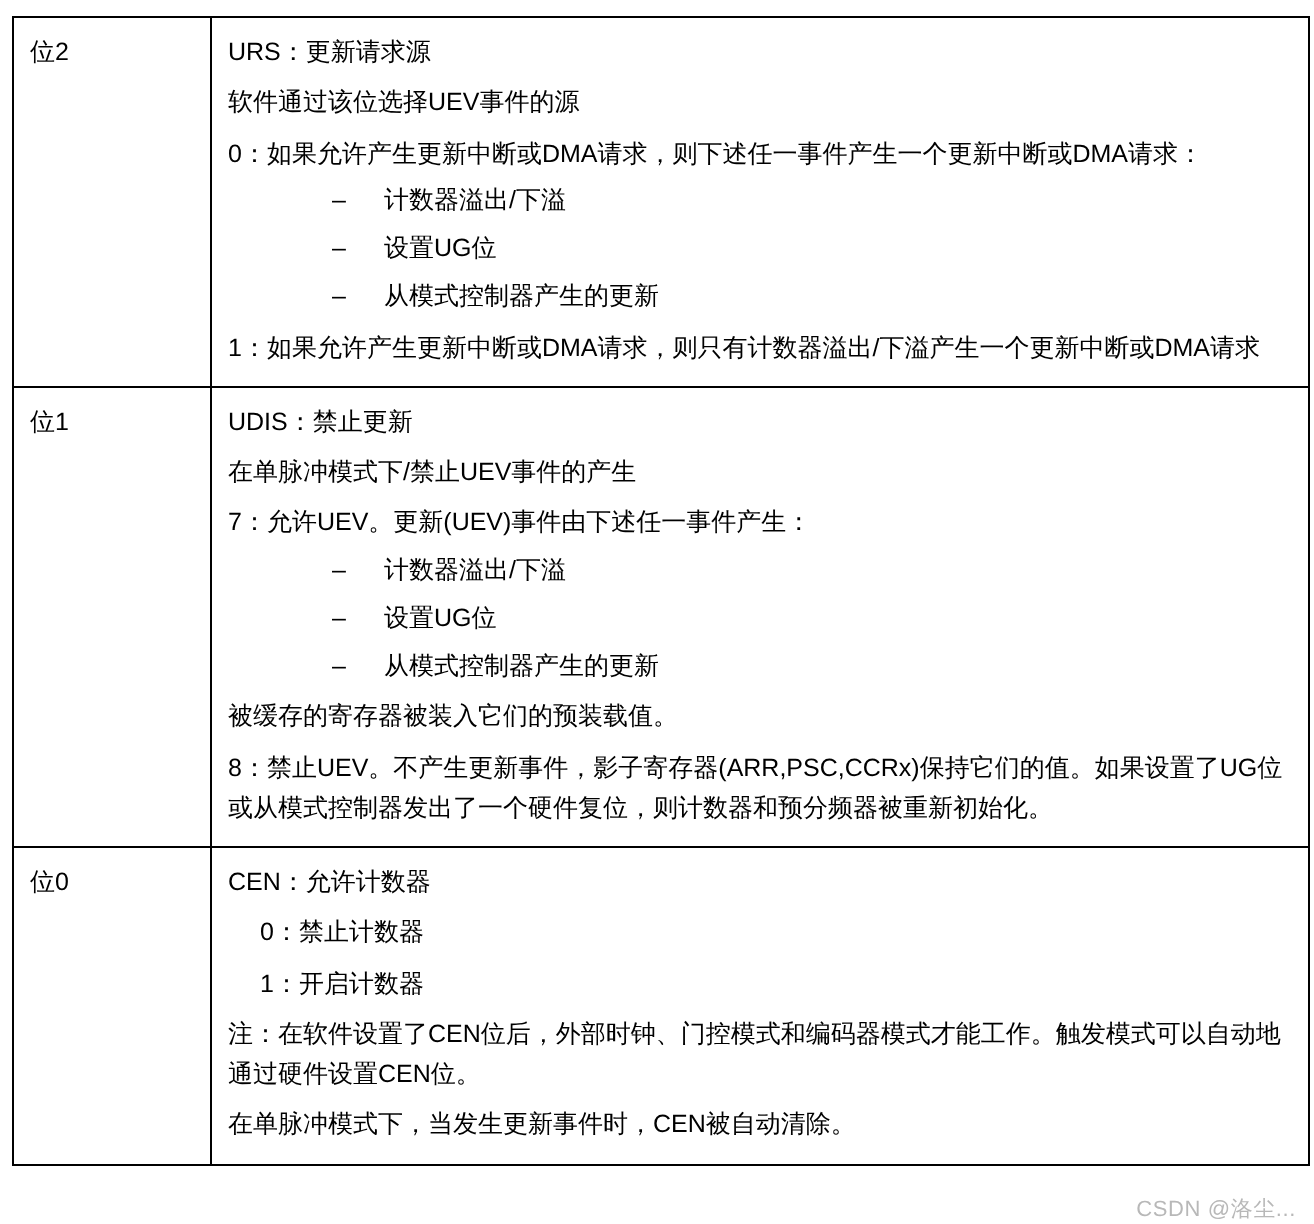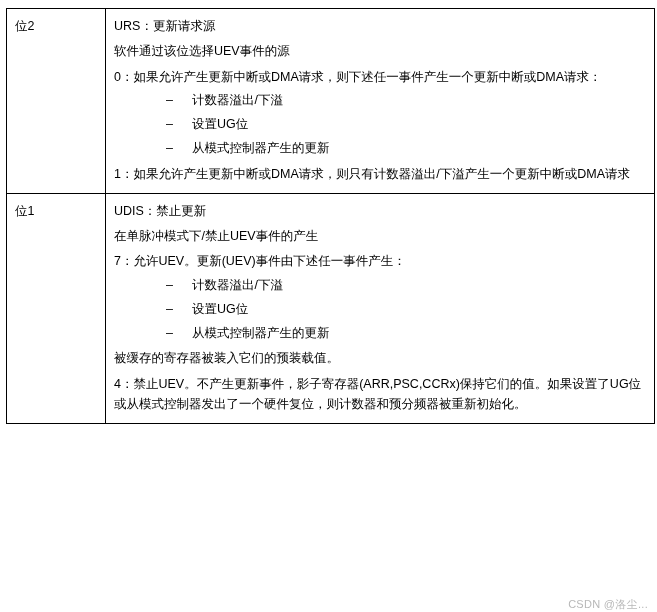--- a/index.html
+++ b/index.html
@@ -130,22 +130,34 @@
             <li>
                 <span class="dash">–</span>
                 <span class="txt">设置UG位</span>
               </li>
             <li>
                 <span class="dash">–</span>
                 <span class="txt">从模式控制器产生的更新</span>
               </li>
           </ul>
           <p class="para">被缓存的寄存器被装入它们的预装载值。</p>
-          <p class="para">4：禁止UEV。不产生更新事件，影子寄存器(ARR,PSC,CCRx)保持它们的值。如果设置了UG位或从模式控制器发出了一个硬件复位，则计数器和预分频器被重新初始化。</p>
+          <p class="para">8：禁止UEV。不产生更新事件，影子寄存器(ARR,PSC,CCRx)保持它们的值。如果设置了UG位或从模式控制器发出了一个硬件复位，则计数器和预分频器被重新初始化。</p>
         </td>
       </tr>
 
+      <tr>
+        <td class="bitname">
+          <span>位0</span>
+        </td>
+        <td class="bitdesc">
+          <p class="para">CEN：允许计数器</p>
+          <p class="para indent1">0：禁止计数器</p>
+          <p class="para indent1">1：开启计数器</p>
+          <p class="para">注：在软件设置了CEN位后，外部时钟、门控模式和编码器模式才能工作。触发模式可以自动地通过硬件设置CEN位。</p>
+          <p class="para">在单脉冲模式下，当发生更新事件时，CEN被自动清除。</p>
+        </td>
+      </tr>
 
     </tbody>
   </table>
 </div>
 
 <div class="watermark">CSDN @洛尘...</div>
 
 </body></html>

